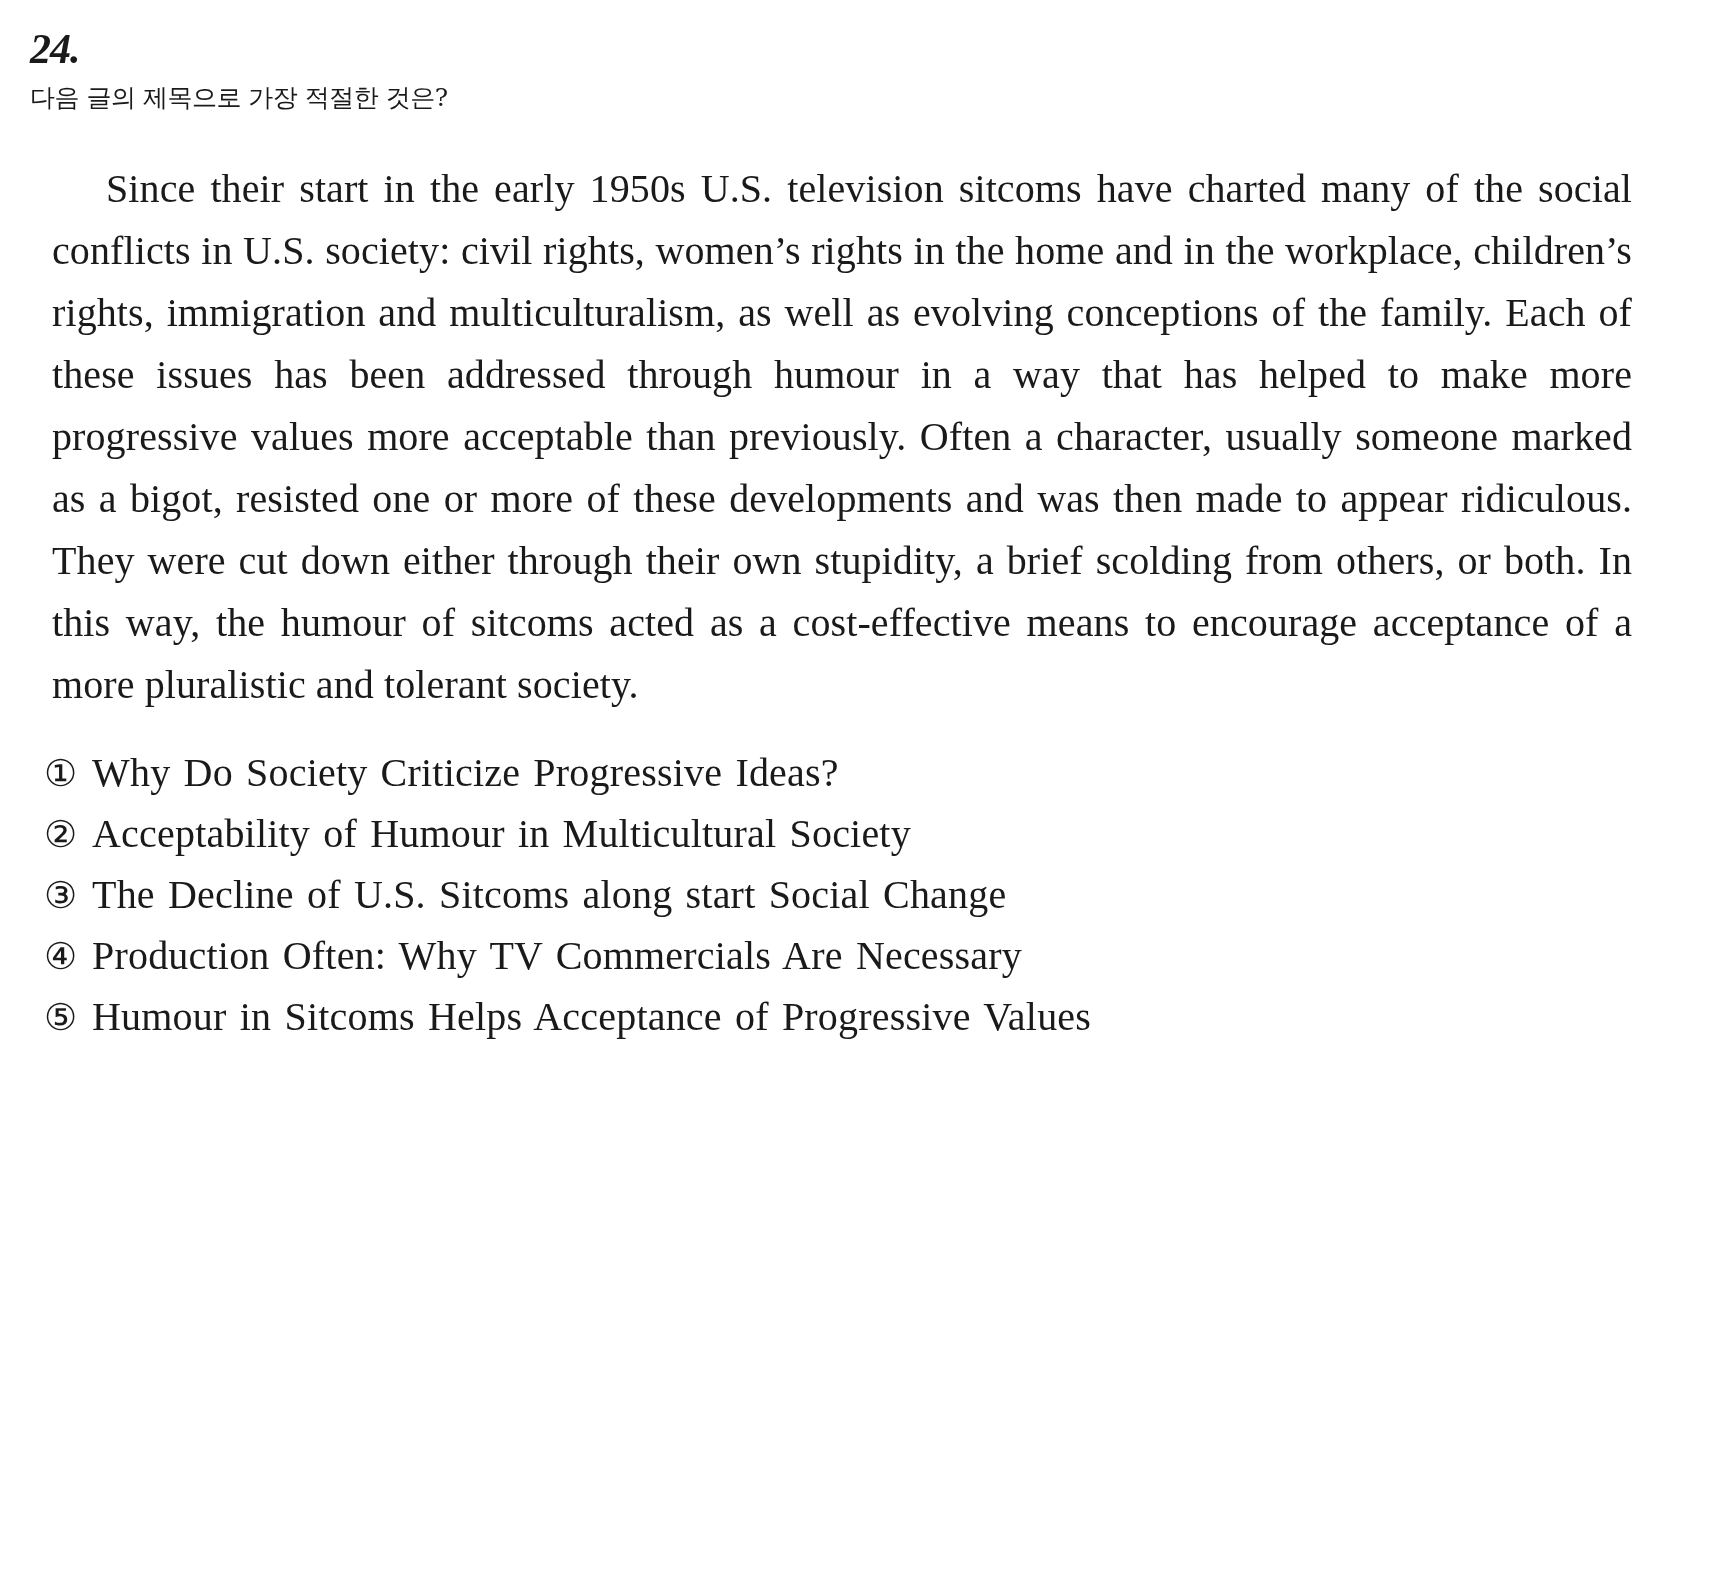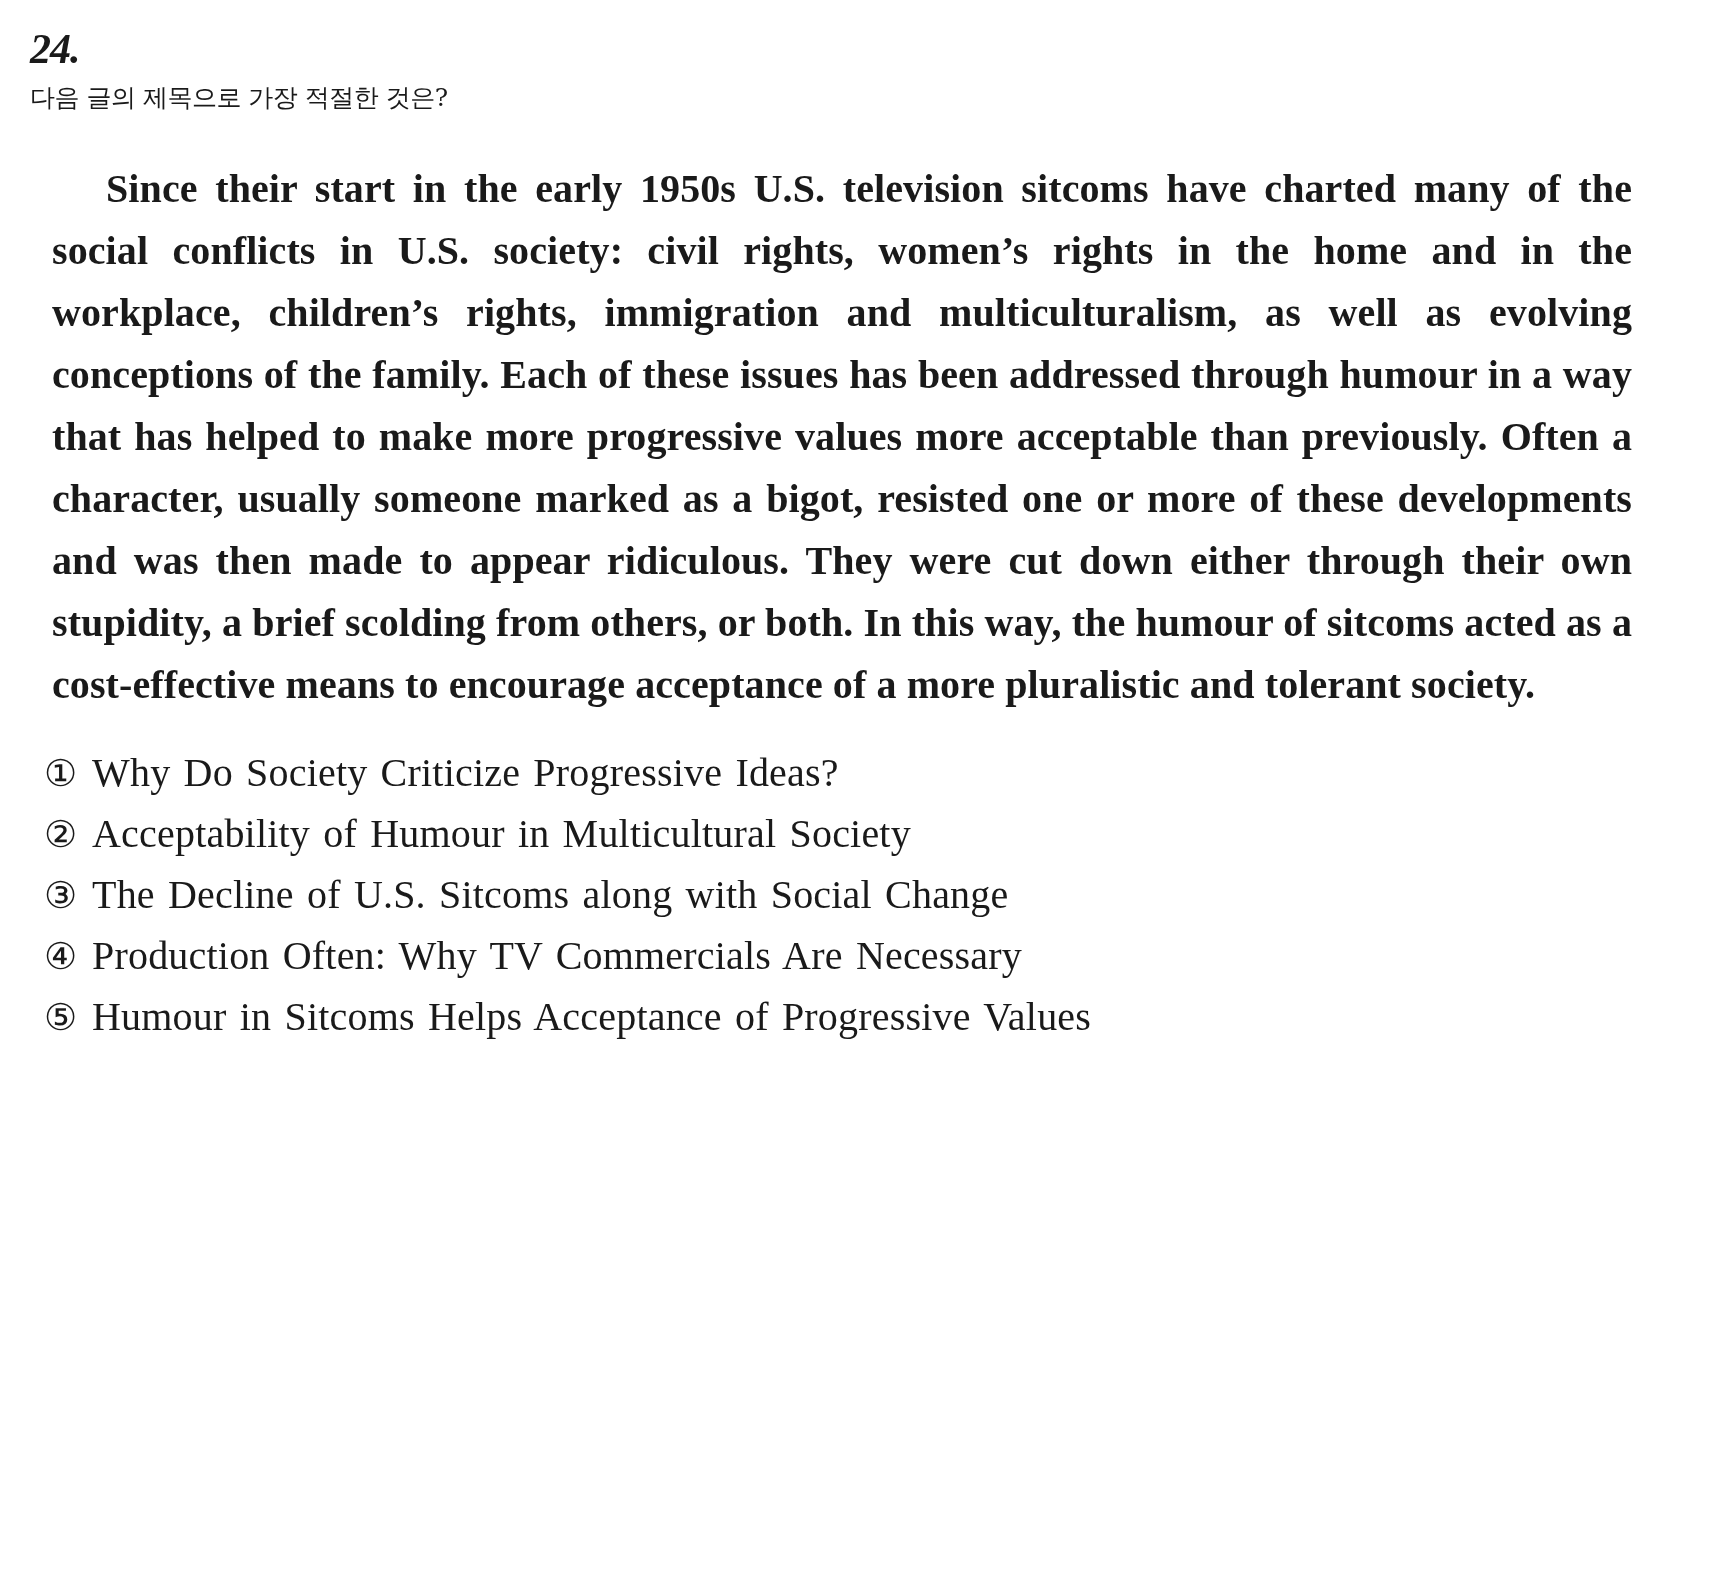--- a/index.html
+++ b/index.html
@@ -48,21 +48,20 @@
   
   .passage {
     margin: 46px 28px 0 30px;
     font-family: "Liberation Serif", serif;
     font-size: 40px;
     line-height: 1.55;
     text-align: justify;
     text-justify: inter-word;
     text-indent: 54px;
     letter-spacing: 0.1px;
-    font-weight: bold;
   }
 
   
   .footnotes {
     margin: 30px 40px 0 0;
     text-align: center;
     font-family: "Liberation Serif", serif;
     font-size: 33px;
     line-height: 1.3;
     padding-left: 120px;
@@ -125,21 +124,21 @@
     <li>
       <span class="choice-num">①</span>
       <span class="choice-text">Why Do Society Criticize Progressive Ideas?</span>
     </li>
     <li>
       <span class="choice-num">②</span>
       <span class="choice-text">Acceptability of Humour in Multicultural Society</span>
     </li>
     <li>
       <span class="choice-num">③</span>
-      <span class="choice-text">The Decline of U.S. Sitcoms along with Social Change</span>
+      <span class="choice-text">The Decline of U.S. Sitcoms along start Social Change</span>
     </li>
     <li>
       <span class="choice-num">④</span>
       <span class="choice-text">Production Often: Why TV Commercials Are Necessary</span>
     </li>
     <li>
       <span class="choice-num">⑤</span>
       <span class="choice-text">Humour in Sitcoms Helps Acceptance of Progressive Values</span>
     </li>
   </ul>

